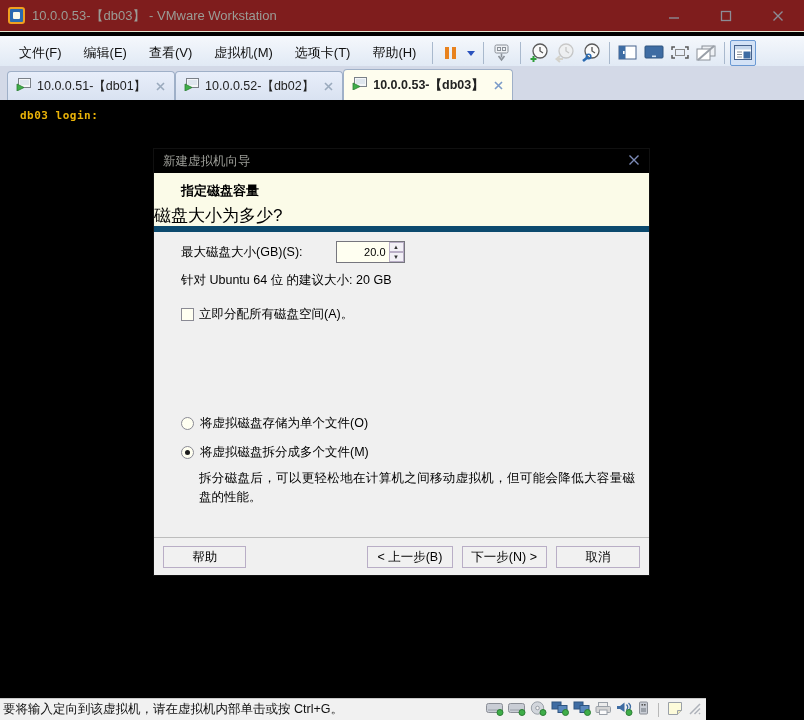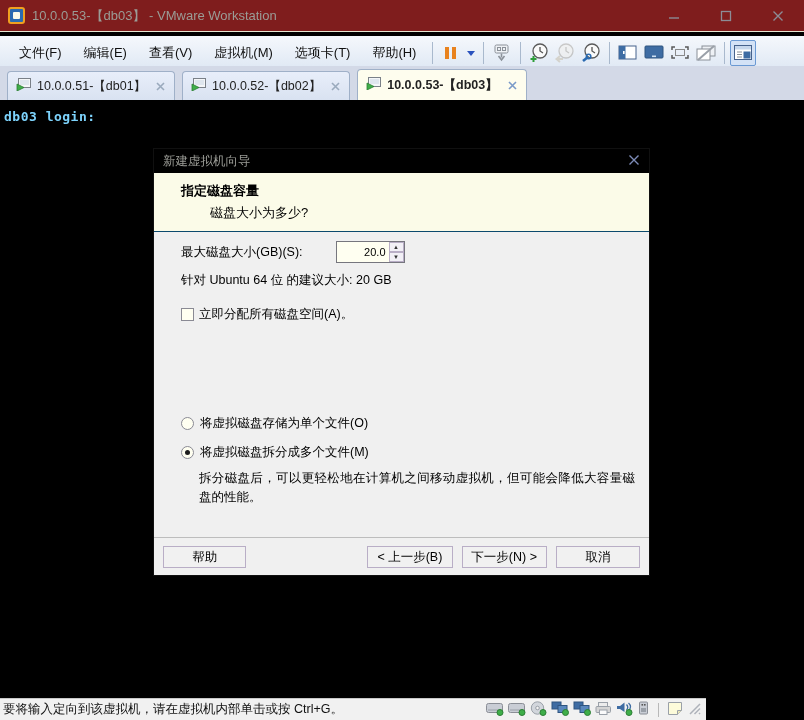--- a/index.html
+++ b/index.html
@@ -17,42 +17,42 @@
   
   .menubar { position:absolute; top:36px; left:0; width:804px; height:34px; background:linear-gradient(#f5f8fc,#dfe8f4); border-bottom:1px solid #8fa3bf; display:flex; align-items:center; padding-left:8px; }
   .menu-item { padding:0 11px; font-size:13px; color:#111; line-height:33px; cursor:default; }
   .tsep { width:1px; height:22px; background:#a9b9cd; margin:0 5px; }
   .tool-btn { width:26px; height:26px; display:flex; align-items:center; justify-content:center; border:1px solid transparent; border-radius:2px; }
   .tool-btn.small { width:14px; }
   .tool-btn.active { background:#d3e2f6; border-color:#6a99d3; }
   .tool-btn.disabled { opacity:.45; }
 
   
-  .tabbar { position:absolute; top:66px; left:0; width:804px; height:34px; background:#d3d9e7; display:flex; align-items:flex-end; padding-left:7px; gap:7px; }
+  .tabbar { position:absolute; top:66px; left:0; width:804px; height:34px; background:#d3d9e7; display:flex; align-items:flex-end; padding-left:7px; }
   .tab { height:29px; display:flex; align-items:center; gap:6px; padding:0 9px 0 8px; background:linear-gradient(#e8eefa,#d9e2f1); border:1px solid #9fb0c8; border-bottom:none; border-radius:4px 4px 0 0; font-size:12.5px; color:#222; }
   .tab.active { background:#fefdee; font-weight:bold; height:31px; }
   .tab-close { display:flex; align-items:center; margin-left:4px; }
 
   
   .console { position:absolute; top:100px; left:0; width:804px; height:598px; background:#000; }
-  .console-text { position:absolute; top:9px; left:4px; font-family:"DejaVu Sans Mono", monospace; font-size:13px; font-weight:bold; color:#7dd3fc; letter-spacing:.5px; }
+  .console-text { position:absolute; top:9px; left:20px; font-family:"DejaVu Sans Mono", monospace; font-size:11px; font-weight:bold; color:#eab308; letter-spacing:.5px; }
 
   
   .statusbar { position:absolute; bottom:0; left:0; width:706px; height:22px; background:#f1f1f1; border-top:1px solid #c8c8c8; display:flex; align-items:center; padding:0 3px; font-size:12.5px; }
   .status-msg { flex:1; color:#111; white-space:nowrap; }
   .status-icons { display:flex; align-items:center; gap:4px; margin-right:2px; }
   .ssep { width:1px; height:14px; background:#b8b8b8; margin:0 4px; }
 
   
   .dialog { position:absolute; left:153px; top:148px; width:497px; height:428px; background:#f0f0f0; border:1px solid #101010; box-shadow:2px 2px 0 rgba(0,0,0,.55); }
   .dlg-title { height:24px; background:#000000; display:flex; align-items:center; padding:0 9px; }
   .dlg-title-text { flex:1; color:#9b9c96; font-size:12.5px; }
-  .dlg-header { height:59px; background:#fbfbe8; border-bottom:1px solid #0c4a6e; padding-top:9px; }
+  .dlg-header { height:59px; background:#fbfbe8; border-bottom:6px solid #0c4a6e; padding-top:9px; }
   .dlg-heading { font-weight:bold; font-size:13px; margin-left:27px; }
-  .dlg-subheading { margin-left:56px; margin-top:4px; font-size:13px; }
+  .dlg-subheading { margin-top:4px; font-size:17px; }
   .dlg-body { position:relative; height:305px; background:#f0f0f0; font-size:12.5px; }
   .row-size { position:absolute; top:9px; left:27px; display:flex; align-items:center; }
   .spinbox { display:flex; margin-left:33px; border:1px solid #76767e; background:#fffff1; height:22px; }
   .spin-input { width:52px; border:none; outline:none; background:#fffff1; text-align:right; font-size:11px; padding-right:3px; font-family:"Liberation Sans",sans-serif; }
   .spinners { display:flex; flex-direction:column; width:15px; }
   .spin-btn { flex:1; background:#f2f0f6; border:1px solid #b9aec6; font-size:6px; line-height:8px; color:#333; display:flex; align-items:center; justify-content:center; }
   .suggestion { position:absolute; top:40px; left:27px; }
   .chk-row { position:absolute; top:74px; left:27px; display:flex; align-items:center; gap:5px; }
   .checkbox { width:13px; height:13px; background:#fffff1; border:1px solid #8a8a94; }
   .note { position:absolute; left:45px; right:14px; line-height:19px; text-align:justify; }

